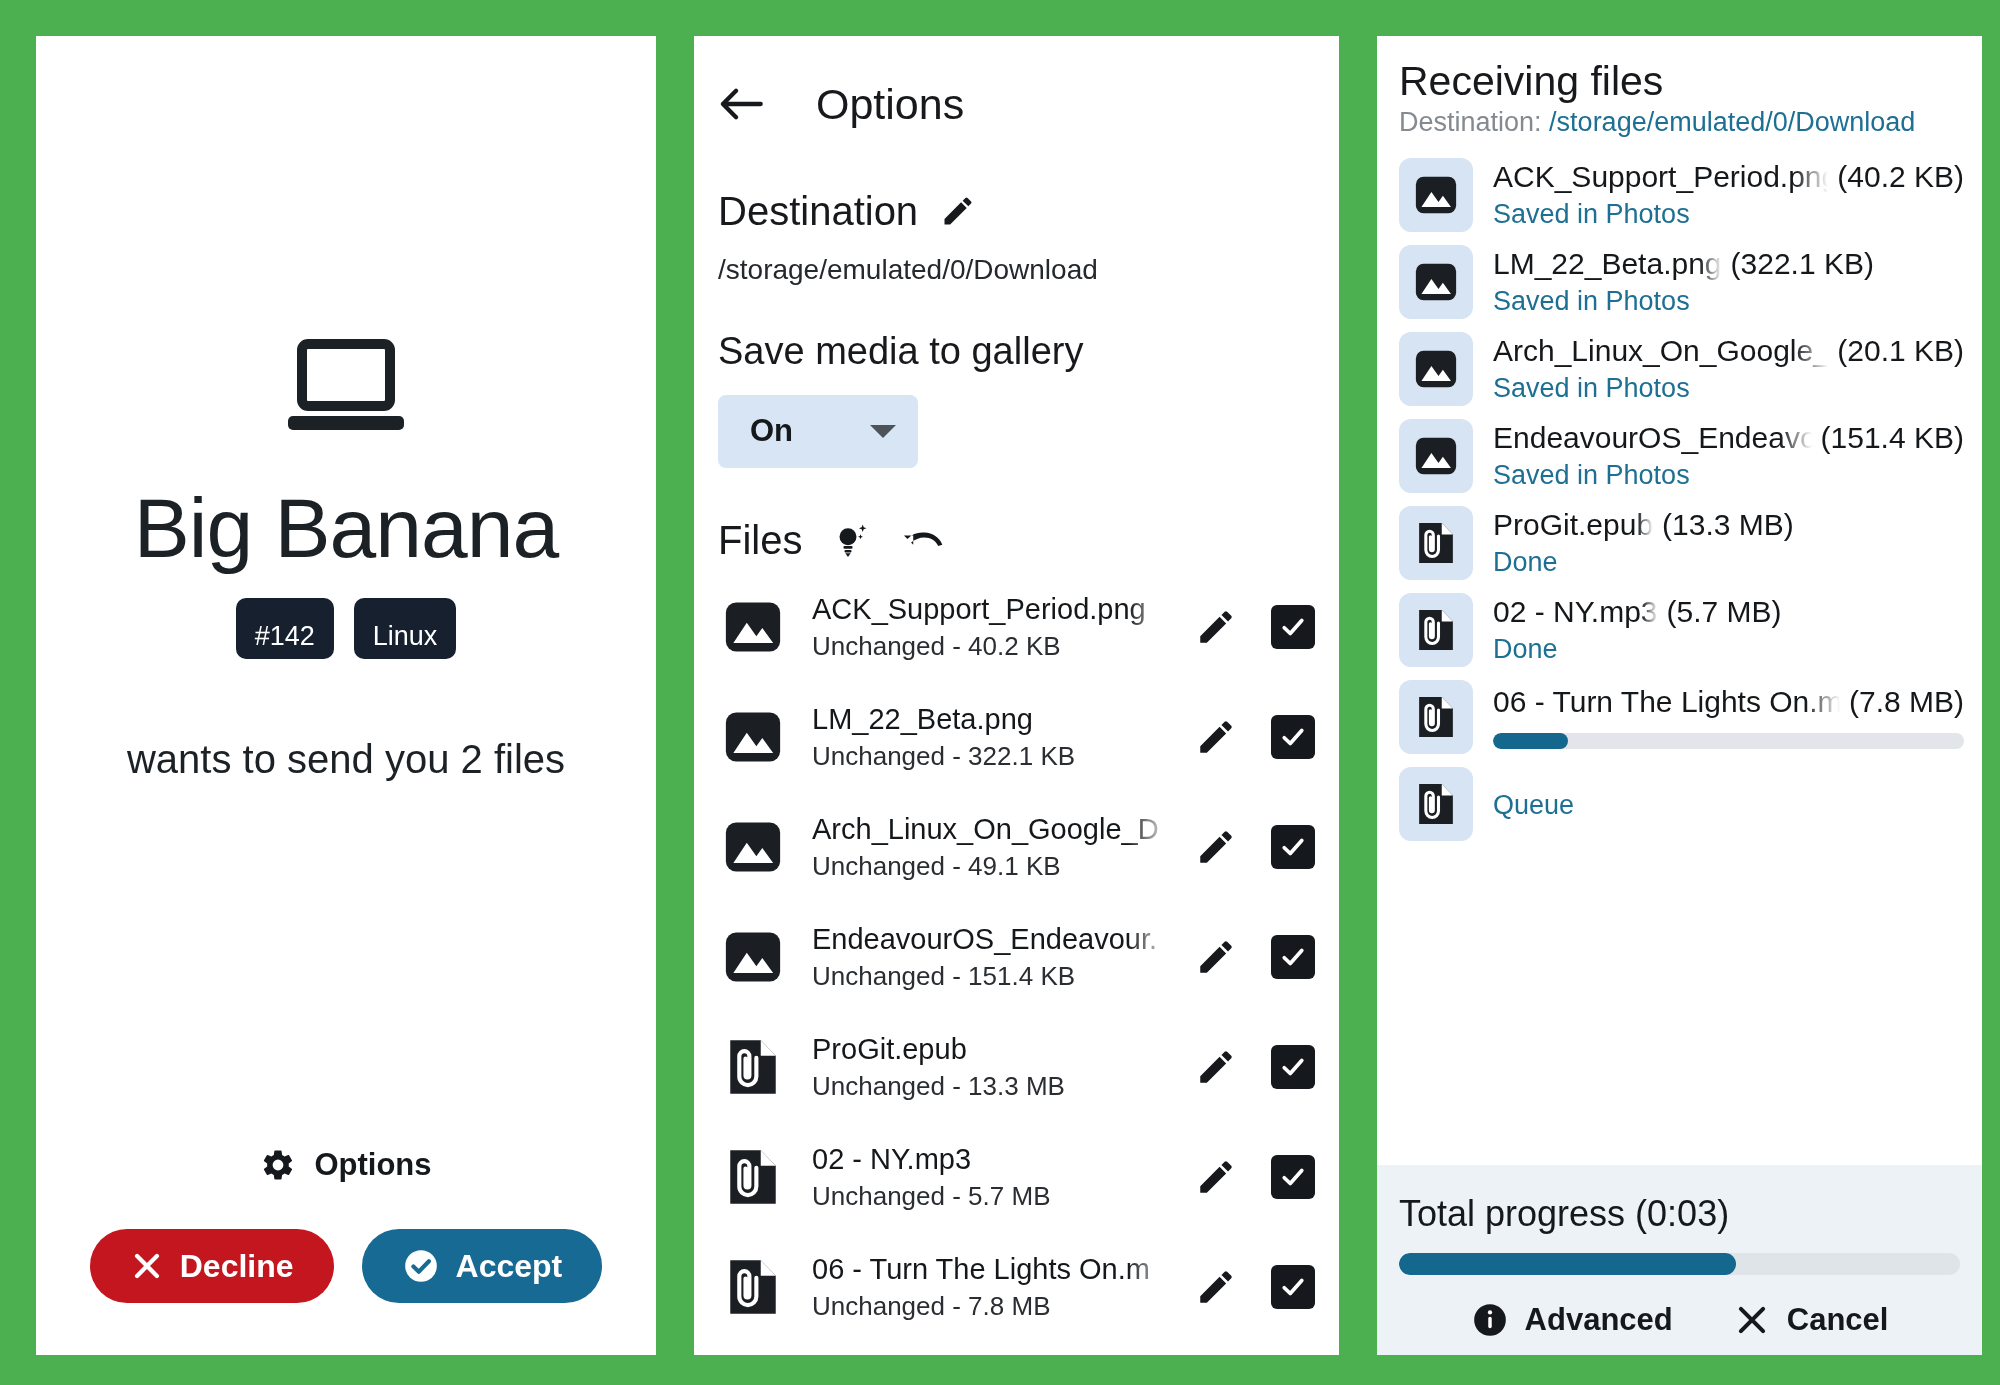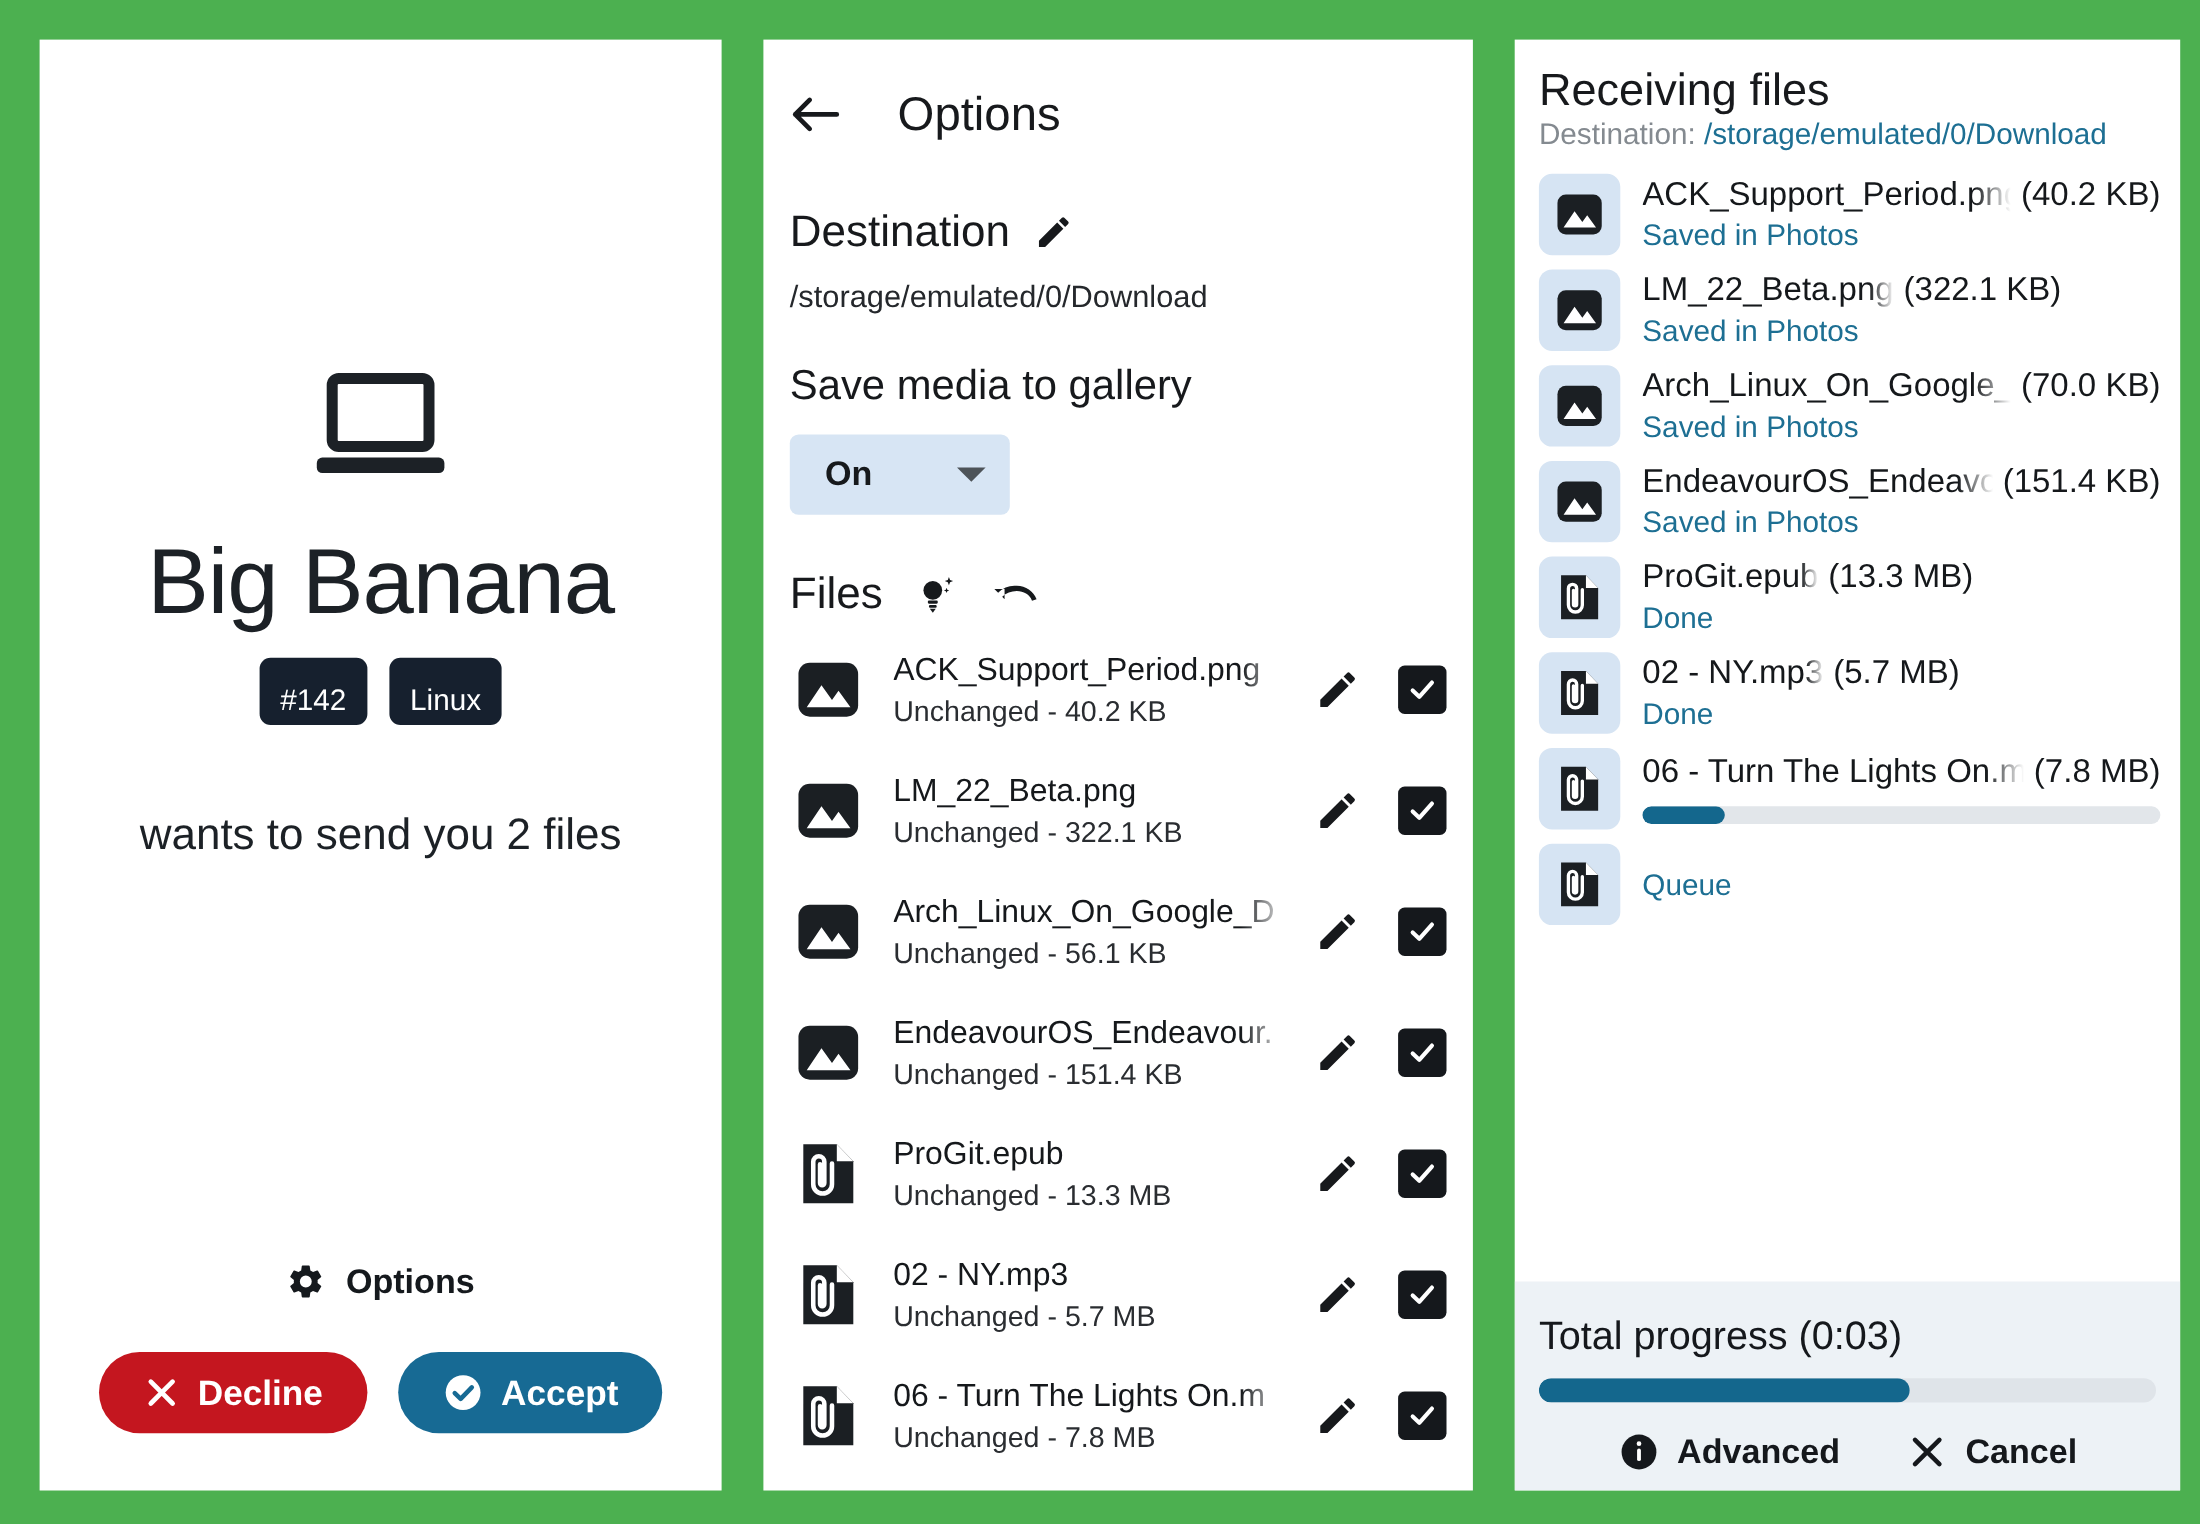--- a/index.html
+++ b/index.html
@@ -256,21 +256,21 @@
             </svg>
           </span>
         </div>
         <div class="file-row">
           <span class="ftile"><svg viewBox="0 0 24 24" style="width:100%;height:100%">
               <rect x="1.5" y="2.5" width="21" height="19" rx="4" fill="#1b1f23"></rect>
               <path d="M4.4 18.2 L9.6 10.4 L13.3 15.6 L15.6 12.4 L19.8 18.2 Z" fill="#ffffff"></path>
             </svg></span>
           <span class="fmeta">
             <span class="fname" style="display: block;">Arch_Linux_On_Google_D</span>
-            <span class="fsub" style="display: block;">Unchanged - 56.1 KB</span>
+            <span class="fsub" style="display: block;">Unchanged - 49.1 KB</span>
           </span>
           <svg class="pencil" viewBox="0 0 24 24">
             <path fill="#17191c" d="M3 17.25V21h3.75L17.8 9.94l-3.75-3.75L3 17.25zM20.7 7.04a1 1 0 000-1.41l-2.34-2.34a1 1 0 00-1.41 0l-1.83 1.83 3.75 3.75 1.83-1.83z"></path>
           </svg>
           <span class="chk">
             <svg width="30" height="30" viewBox="0 0 24 24">
               <path d="M5 12.6 L9.8 17.2 L19 6.8" stroke="#ffffff" stroke-width="3" fill="none" stroke-linecap="round" stroke-linejoin="round"></path>
             </svg>
           </span>
         </div>
@@ -393,21 +393,21 @@
         <div class="rrow">
           <span class="rtile">
             <span style="width:46px;height:46px;display:block"><svg viewBox="0 0 24 24" style="width:100%;height:100%">
                 <rect x="1.5" y="2.5" width="21" height="19" rx="4" fill="#1b1f23"></rect>
                 <path d="M4.4 18.2 L9.6 10.4 L13.3 15.6 L15.6 12.4 L19.8 18.2 Z" fill="#ffffff"></path>
               </svg></span>
           </span>
           <span class="rmeta">
             <span class="rname-line">
               <span class="rname">Arch_Linux_On_Google_D</span>
-              <span class="rsize">(70.0 KB)</span>
+              <span class="rsize">(20.1 KB)</span>
             </span>
             <span class="rstatus" style="display: block;">Saved in Photos</span>
           </span>
         </div>
         <div class="rrow">
           <span class="rtile">
             <span style="width:46px;height:46px;display:block"><svg viewBox="0 0 24 24" style="width:100%;height:100%">
                 <rect x="1.5" y="2.5" width="21" height="19" rx="4" fill="#1b1f23"></rect>
                 <path d="M4.4 18.2 L9.6 10.4 L13.3 15.6 L15.6 12.4 L19.8 18.2 Z" fill="#ffffff"></path>
               </svg></span>

